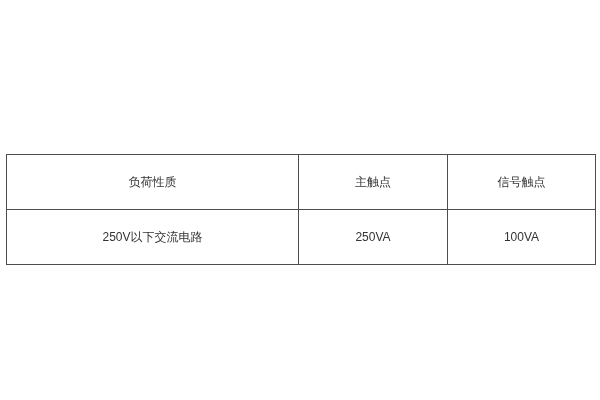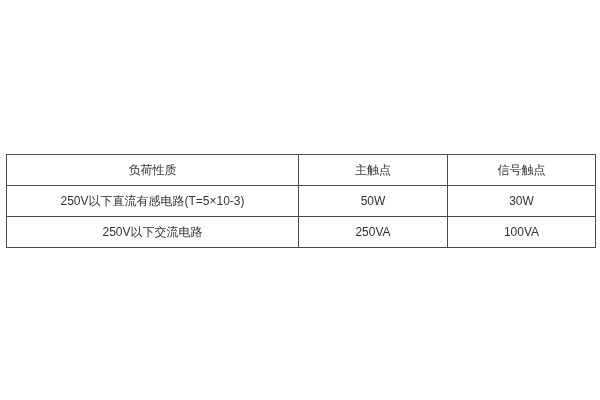--- a/index.html
+++ b/index.html
@@ -28,21 +28,21 @@
     background: #ffffff;
   }
   table.spec-table th,
   table.spec-table td {
     border: 1px solid #4d4d4d;
     text-align: center;
     vertical-align: middle;
     font-size: 12px;
     font-weight: normal;
     color: #333333;
-    padding: 4px;
+    padding: 16px;
     height: 22px;
     white-space: nowrap;
     overflow: hidden;
   }
   col.c1 { width: 292px; }
   col.c2 { width: 149px; }
   col.c3 { width: 148px; }
 </style>
 </head>
 <body>
@@ -56,24 +56,19 @@
     </colgroup>
     <thead>
       <tr>
         <th>负荷性质</th>
         <th>主触点</th>
         <th>信号触点</th>
       </tr>
     </thead>
     <tbody>
       <tr>
-        <td>250V以下直流有感电路(T=5×10-3)</td>
-        <td>50W</td>
-        <td>30W</td>
-      </tr>
-      <tr>
         <td>250V以下交流电路</td>
         <td>250VA</td>
         <td>100VA</td>
       </tr>
     </tbody>
   </table>
 </div>
 
 </body></html>

